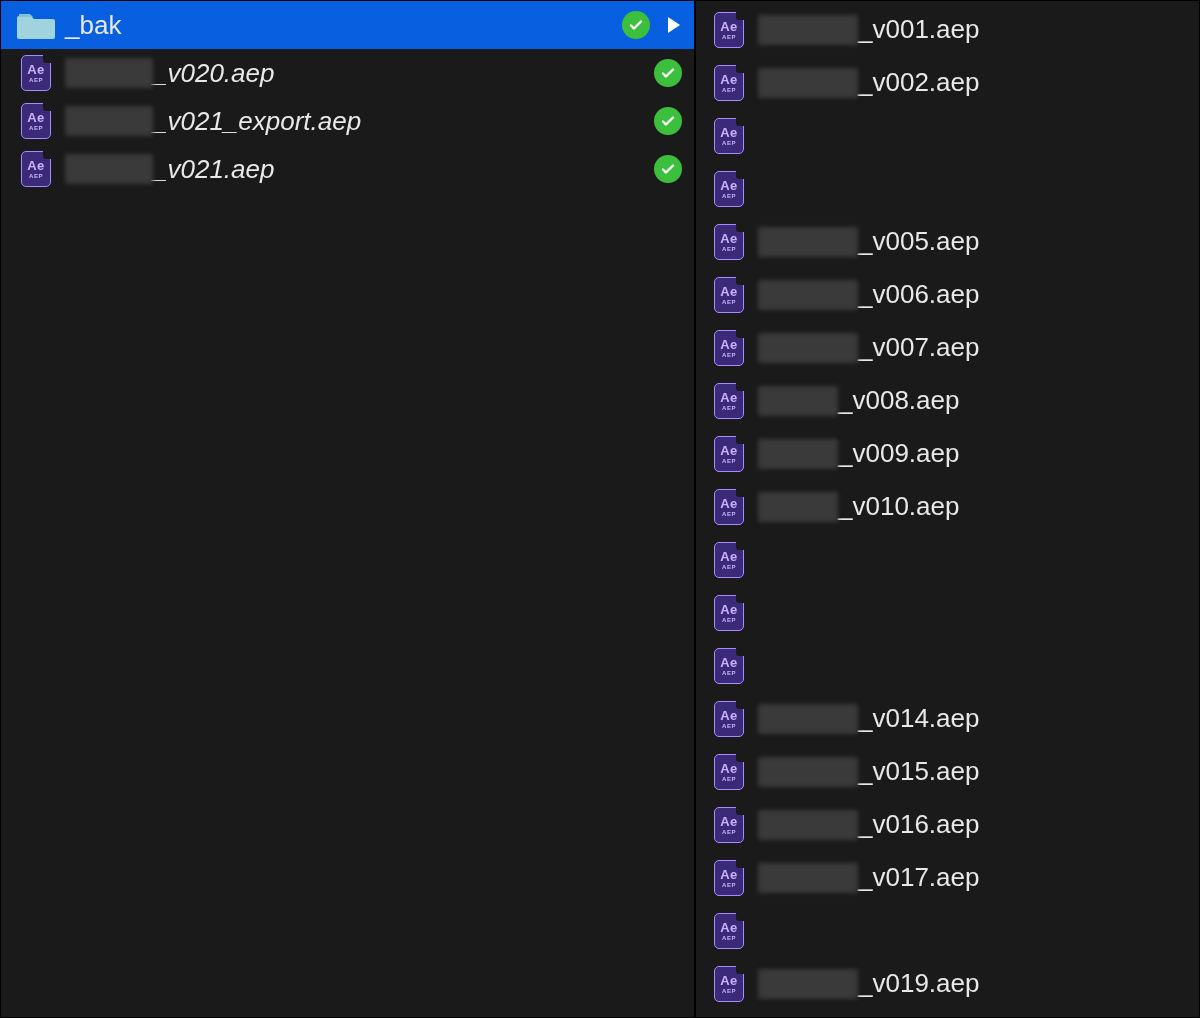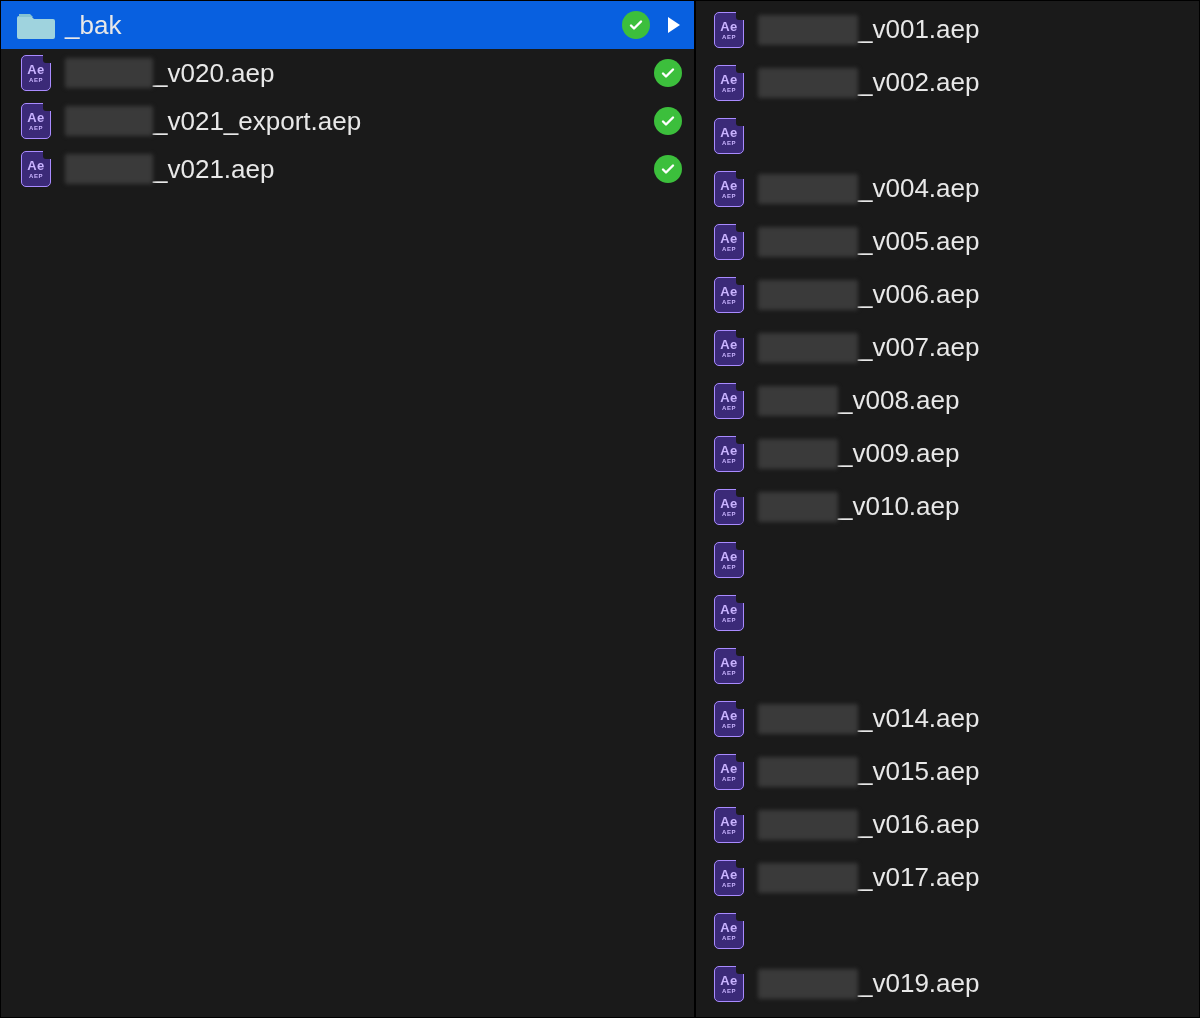--- a/index.html
+++ b/index.html
@@ -123,21 +123,21 @@
       border-bottom: 8px solid transparent;
       border-left: 12px solid #fff;
       margin-left: 8px;
       margin-right: 2px;
       flex-shrink: 0;
     }
     .column-right .row {
       padding-left: 14px;
       height: 53px;
     }
-    .column-left .row:not(.selected) .name-area { margin-left: 0px; }
+    .column-left .row:not(.selected) .name-area { margin-left: 0px; font-style: italic; }
   </style>
 </head>
 <body>
 
 <div class="column column-left" id="col-left">
     <div class="row selected">
       <span class="icon-box">
         <svg class="folder-svg" viewBox="0 0 38 30">
     <path d="M2 6 h12 l3 3 h19 a2 2 0 0 1 2 2 v16 a2 2 0 0 1 -2 2 H2 a2 2 0 0 1 -2 -2 V8 a2 2 0 0 1 2 -2 z" fill="#9fd3de"></path>
     <path d="M2 4 h11 l3 3 H2 z" fill="#86c3d1"></path>
@@ -245,24 +245,20 @@
       </span>
       <span class="spacer"></span>
     </div>
     <div class="row">
       <span class="icon-box">
         <span class="aep">
           <span class="big">Ae</span>
           <span class="small">AEP</span>
         </span>
       </span>
-      <span class="name-area">
-        <span class="blur" style="width: 100px;"></span>
-        <span class="suffix">_v004.aep</span>
-      </span>
       <span class="spacer"></span>
     </div>
     <div class="row">
       <span class="icon-box">
         <span class="aep">
           <span class="big">Ae</span>
           <span class="small">AEP</span>
         </span>
       </span>
       <span class="name-area">

